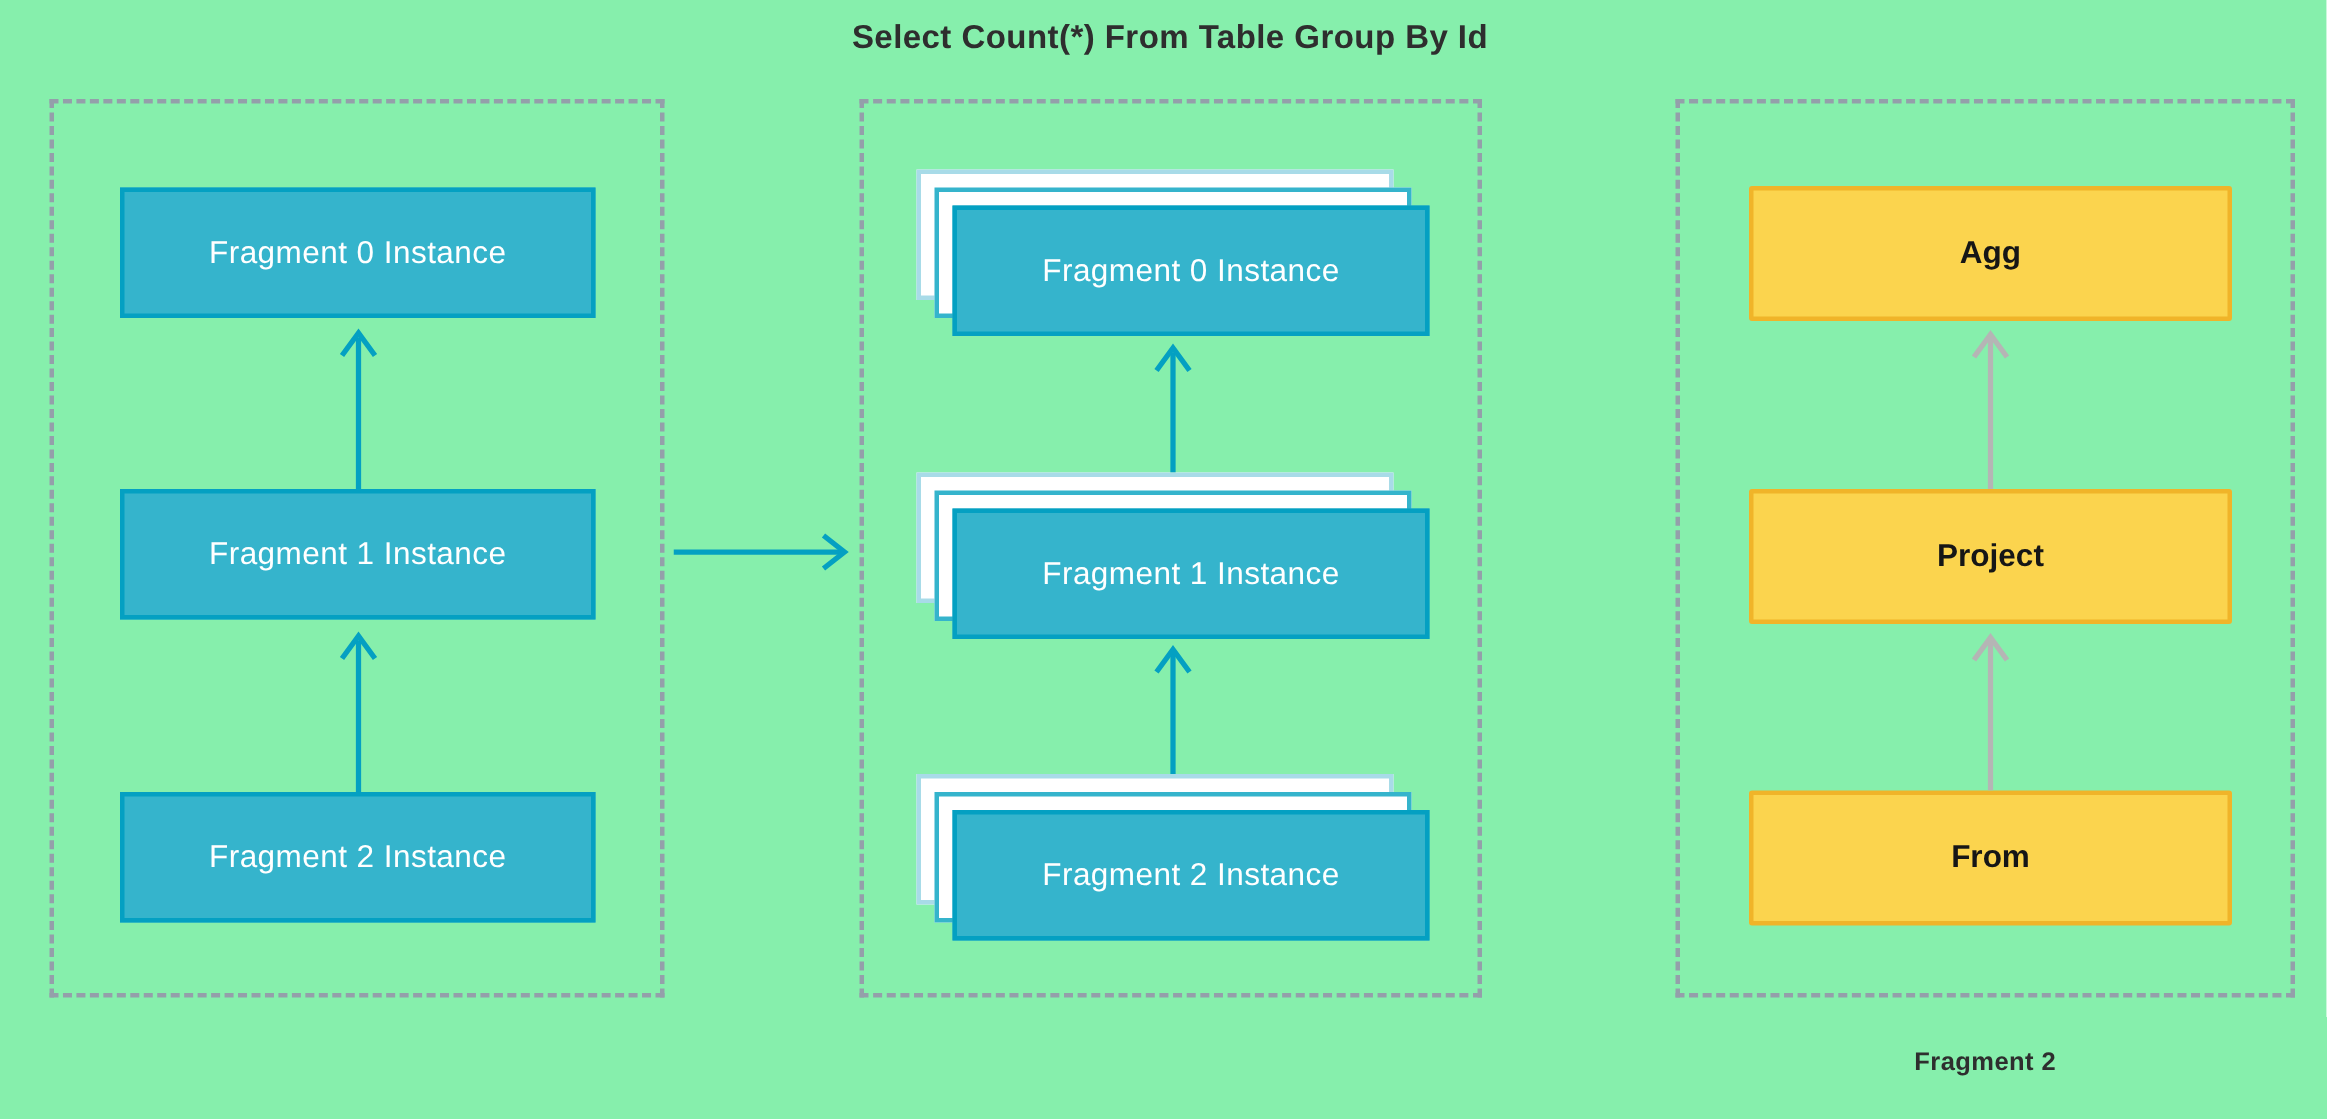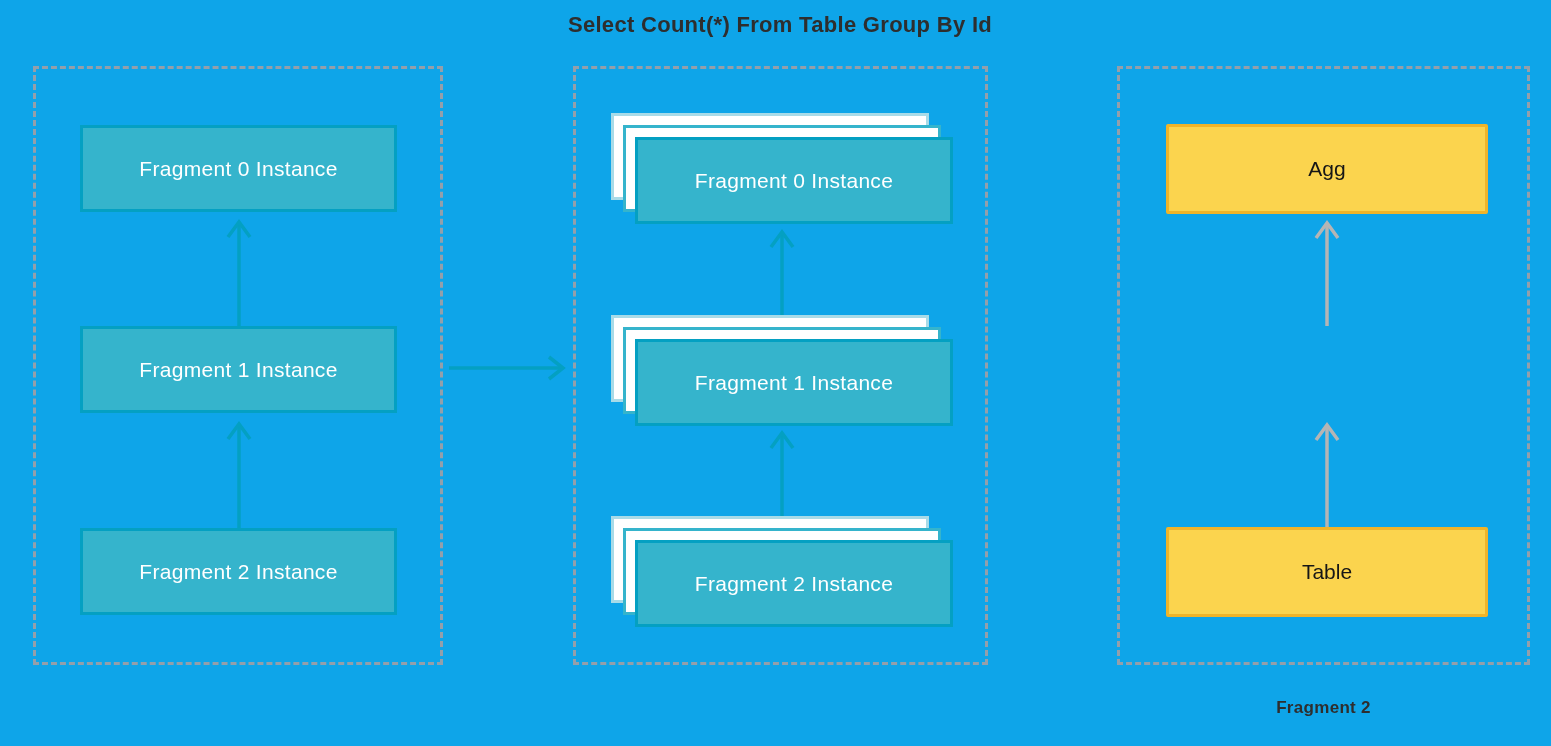--- a/index.html
+++ b/index.html
@@ -2,21 +2,21 @@
 <html style="--teal_fill: #35b4cc; --teal_border: #04a0c2; --teal_outline_light: #a8dbe8; --teal_outline_mid: #35b4cc; --yellow_fill: #fbd44e; --yellow_border: #f0b429; --panel_border: #949faa; --arrow_gray: #b5b5b5; --title_color: #2e2e2e; --label_light: #ffffff; --label_dark: #161616;"><head>
 <meta charset="utf-8">
 <style>
   * { margin: 0; padding: 0; box-sizing: border-box; }
   html, body { background: #ffffff; }
   body { font-family: "Liberation Sans", sans-serif; }
   #canvas {
     position: relative;
     width: 1551px;
     height: 746px;
-    background: #0ea5e9;
+    background: #86efac;
     overflow: hidden;
   }
   .title {
     position: absolute;
     left: 380px; top: 12px; width: 800px;
     text-align: center;
     font-size: 22px;
     font-weight: 600;
     letter-spacing: 0.3px;
     color: var(--title_color);
@@ -55,21 +55,21 @@
 
   .yellow-box {
     position: absolute;
     width: 322px; height: 90px;
     background: var(--yellow_fill);
     border: 3px solid var(--yellow_border);
     border-radius: 2px;
     display: flex; align-items: center; justify-content: center;
     color: var(--label_dark);
     font-size: 21px;
-    font-weight: 400;
+    font-weight: 700;
   }
   .arrow { position: absolute; }
   .arrow line, .arrow polyline { fill: none; stroke-width: 3.5; }
   .arrow-teal line, .arrow-teal polyline { stroke: var(--teal_border); }
   .arrow-gray line, .arrow-gray polyline { stroke: var(--arrow_gray); }
 
   .caption {
     position: absolute;
     left: 1117px; top: 698px; width: 413px;
     text-align: center;
@@ -128,21 +128,22 @@
       <polyline points="4,20 15,5 26,20"></polyline>
     </svg>
     <svg class="arrow arrow-teal" style="left:191px; top:359px;" width="30" height="88">
       <line x1="15" y1="8" x2="15" y2="88"></line>
       <polyline points="4,20 15,5 26,20"></polyline>
     </svg>
   </div>
 
   <div class="panel" id="panel-right">
     <div class="yellow-box" style="left:46px; top:55px;">Agg</div>
-    <div class="yellow-box" style="left:46px; top:458px;">Table</div>
+    <div class="yellow-box" style="left:46px; top:257px;">Project</div>
+    <div class="yellow-box" style="left:46px; top:458px;">From</div>
 
     <svg class="arrow arrow-gray" style="left:192px; top:149px;" width="30" height="108">
       <line x1="15" y1="8" x2="15" y2="108"></line>
       <polyline points="4,20 15,5 26,20"></polyline>
     </svg>
     <svg class="arrow arrow-gray" style="left:192px; top:351px;" width="30" height="107">
       <line x1="15" y1="8" x2="15" y2="107"></line>
       <polyline points="4,20 15,5 26,20"></polyline>
     </svg>
   </div>

